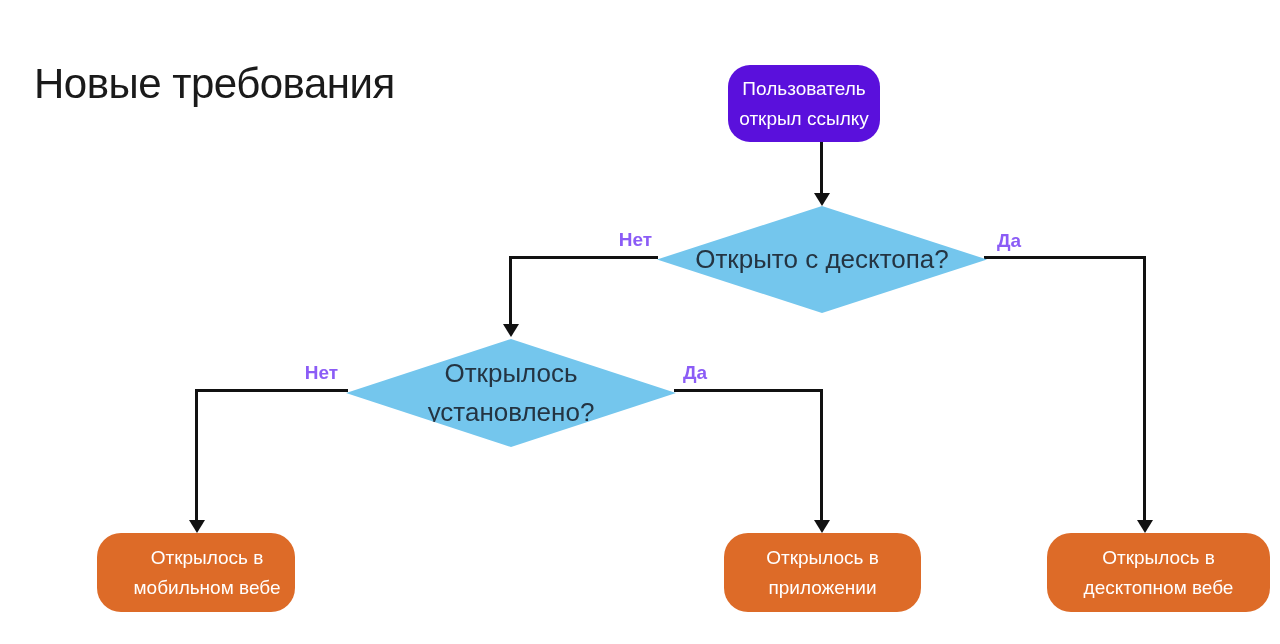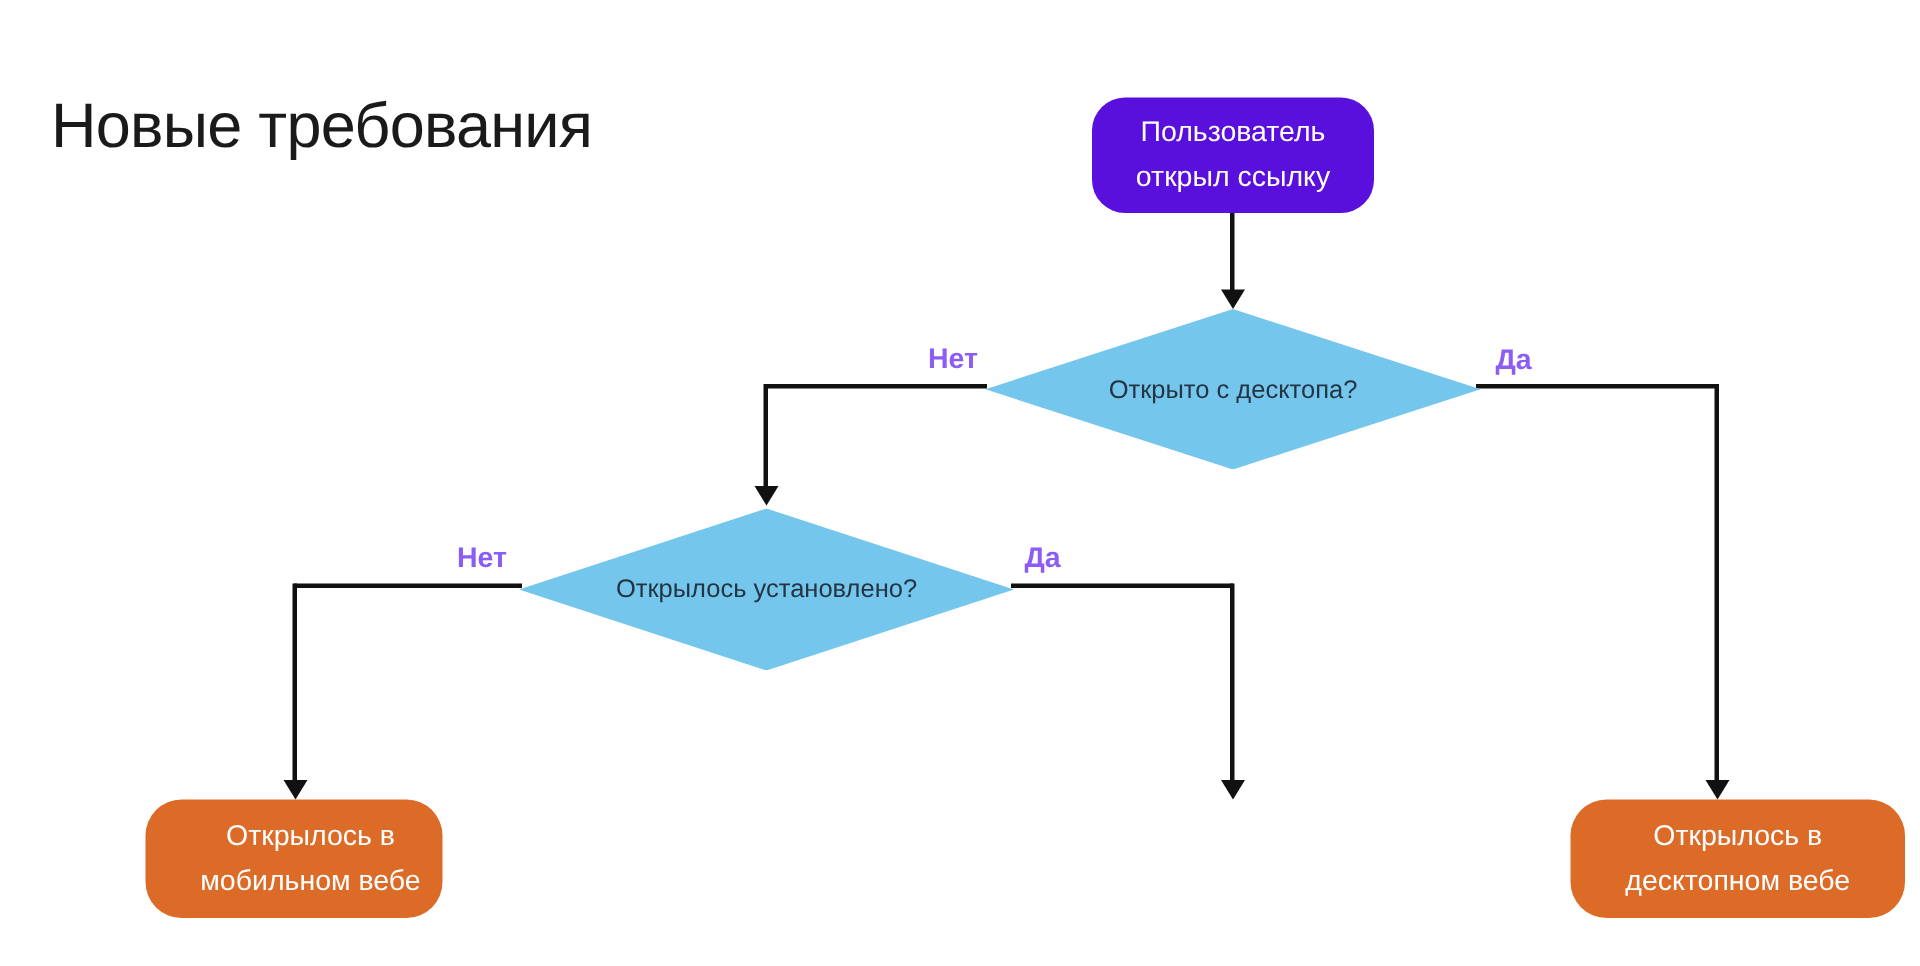--- a/index.html
+++ b/index.html
@@ -30,21 +30,21 @@
   .node {
     position: absolute;
     display: flex;
     align-items: center;
     justify-content: center;
     text-align: center;
     box-sizing: border-box;
   }
   .node-start {
     left: 728px; top: 65px;
-    width: 188px; height: 77px;
+    width: 152px; height: 77px;
     background: #5a10dc;
     border-radius: 22px;
     color: #ffffff;
     font-size: 19px;
     line-height: 1.55;
     padding: 6px 4px;
   }
   .node-outcome {
     background: #dd6b28;
     border-radius: 24px;
@@ -55,21 +55,21 @@
     top: 533px;
     height: 79px;
   }
   .node-outcome-1 { left: 97px;  width: 198px; padding-left: 36px; }
   .node-outcome-2 { left: 724px; width: 197px; }
   .node-outcome-3 { left: 1047px; width: 223px; }
   .diamond {
     background: #74c6ed;
     clip-path: polygon(50% 0, 100% 50%, 50% 100%, 0 50%);
     color: #243442;
-    font-size: 17px;
+    font-size: 26px;
     line-height: 1.5;
   }
   .diamond-1 { left: 657px; top: 206px; width: 330px; height: 107px; }
   .diamond-1 .diamond-label { white-space: nowrap; }
   .diamond-2 { left: 346px; top: 339px; width: 330px; height: 108px; }
   .diamond-2 .diamond-label { max-width: 210px; }
   .connector {
     position: absolute;
     background: #111111;
   }
@@ -129,18 +129,21 @@
   </div>
 
   <div class="node diamond diamond-2">
     <span class="diamond-label">Открылось установлено?</span>
   </div>
 
   <div class="node node-outcome node-outcome-1">
     <span>Открылось в мобильном вебе</span>
   </div>
 
+  <div class="node node-outcome node-outcome-2">
+    <span>Открылось в приложении</span>
+  </div>
 
   <div class="node node-outcome node-outcome-3">
     <span>Открылось в десктопном вебе</span>
   </div>
 
 </div>
 
 </body></html>

